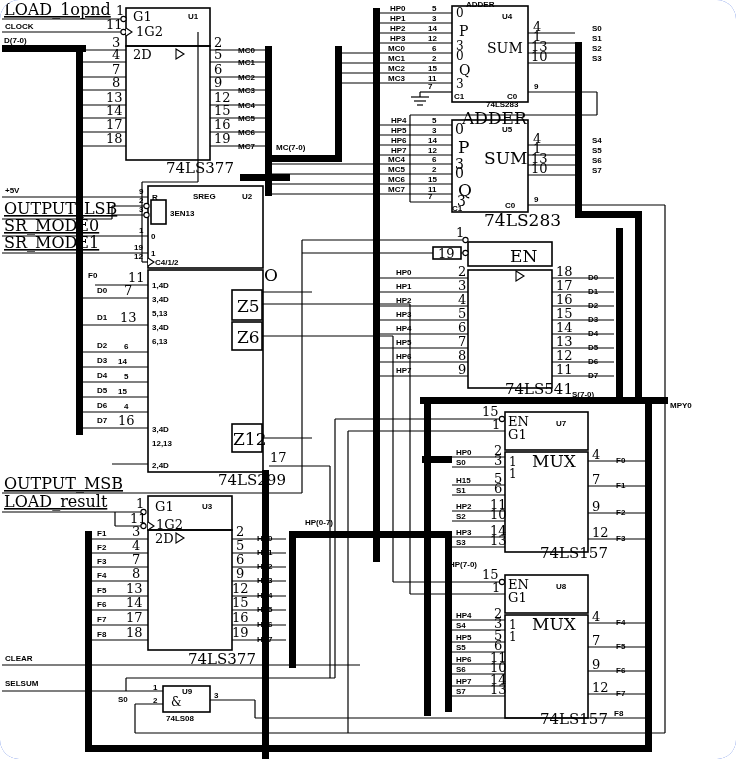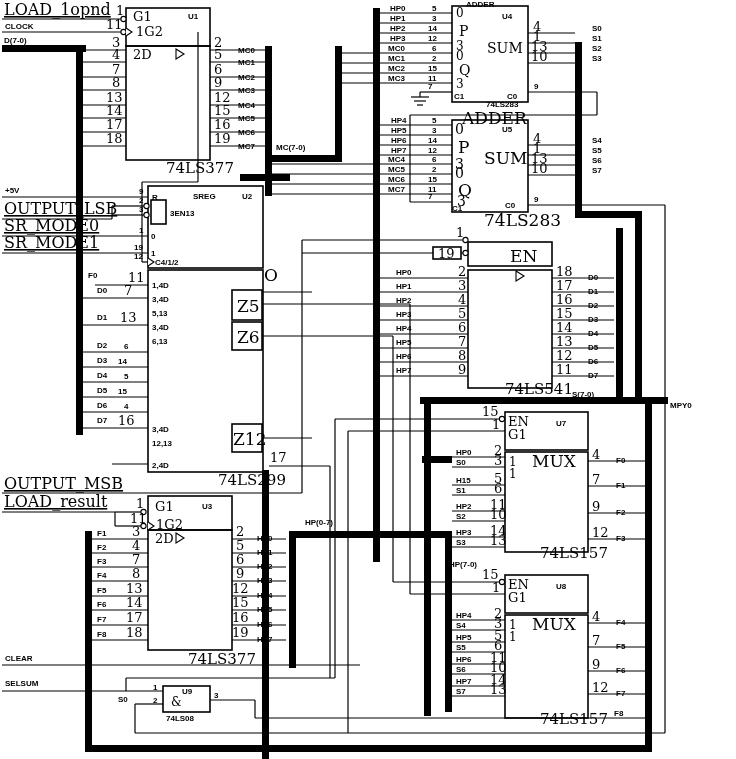--- a/index.html
+++ b/index.html
@@ -1,16 +1,16 @@
 <!DOCTYPE html>
 <html><head>
 <meta charset="utf-8">
 <style>
   html,body{margin:0;padding:0;background:#fff;}
-  #stage{position:relative;width:736px;height:759px;background:#1d4ed8;overflow:hidden;}
+  #stage{position:relative;width:736px;height:759px;background:#1d4ed8;overflow:hidden;border-radius:19px;}
   svg{display:block}
   text{fill:#000;white-space:pre;}
   .s-small{font:bold 8px "Liberation Sans",sans-serif;}
   .s-pin{font:13px "DejaVu Serif",serif;}
   .s-s12{font:12px "DejaVu Serif",serif;}
   .s-s13{font:13px "DejaVu Serif",serif;}
   .s-s14{font:14px "DejaVu Serif",serif;}
   .s-s16{font:17px "DejaVu Serif",serif;}
   .s-big{font:15px "DejaVu Serif",serif;}
   .s-net{font:16px "DejaVu Serif",serif;text-decoration:underline;}

